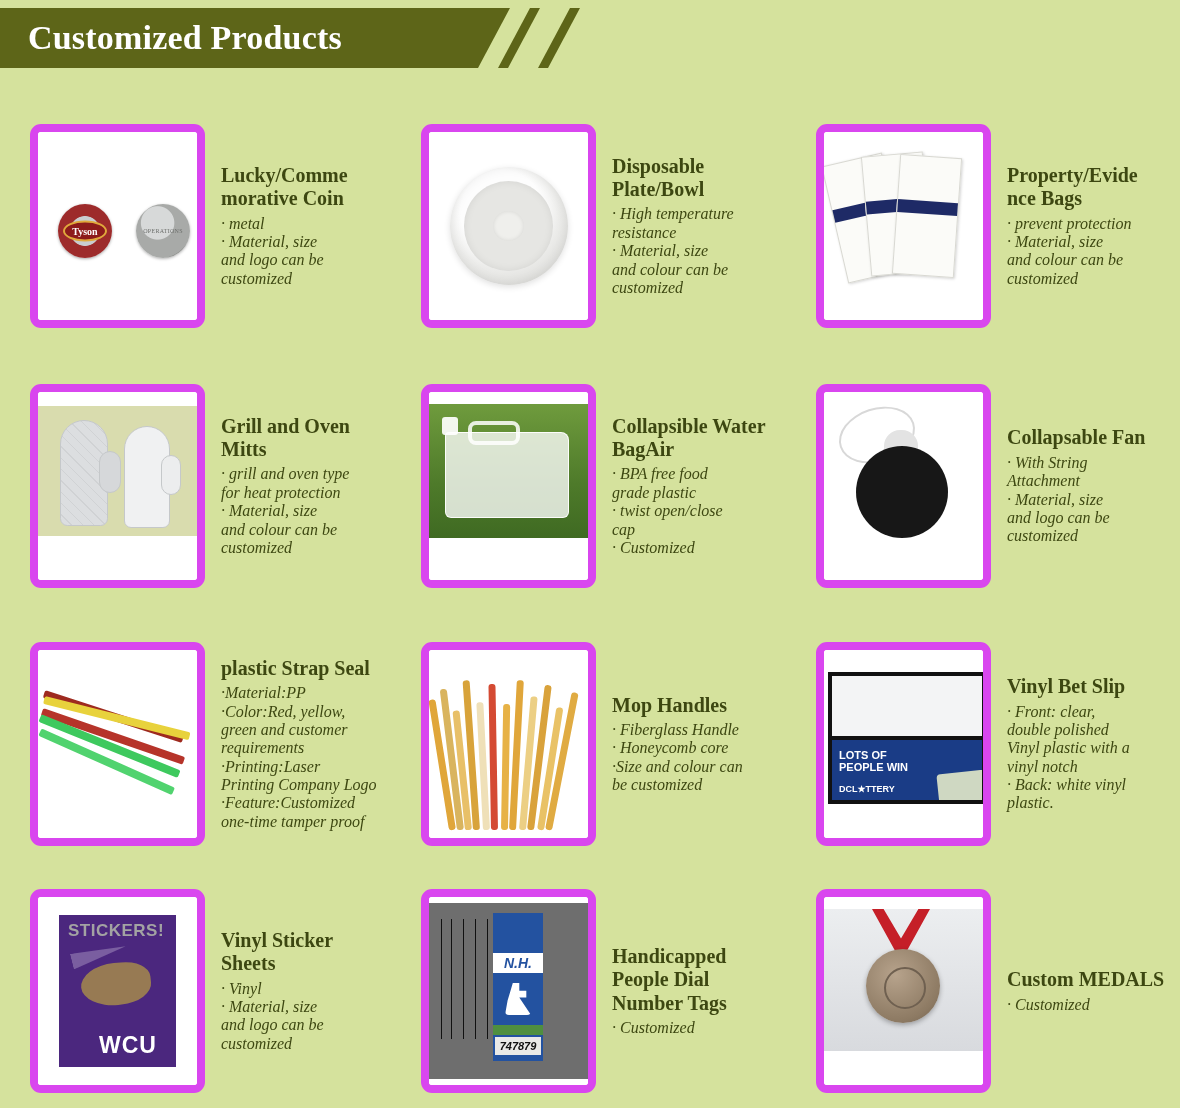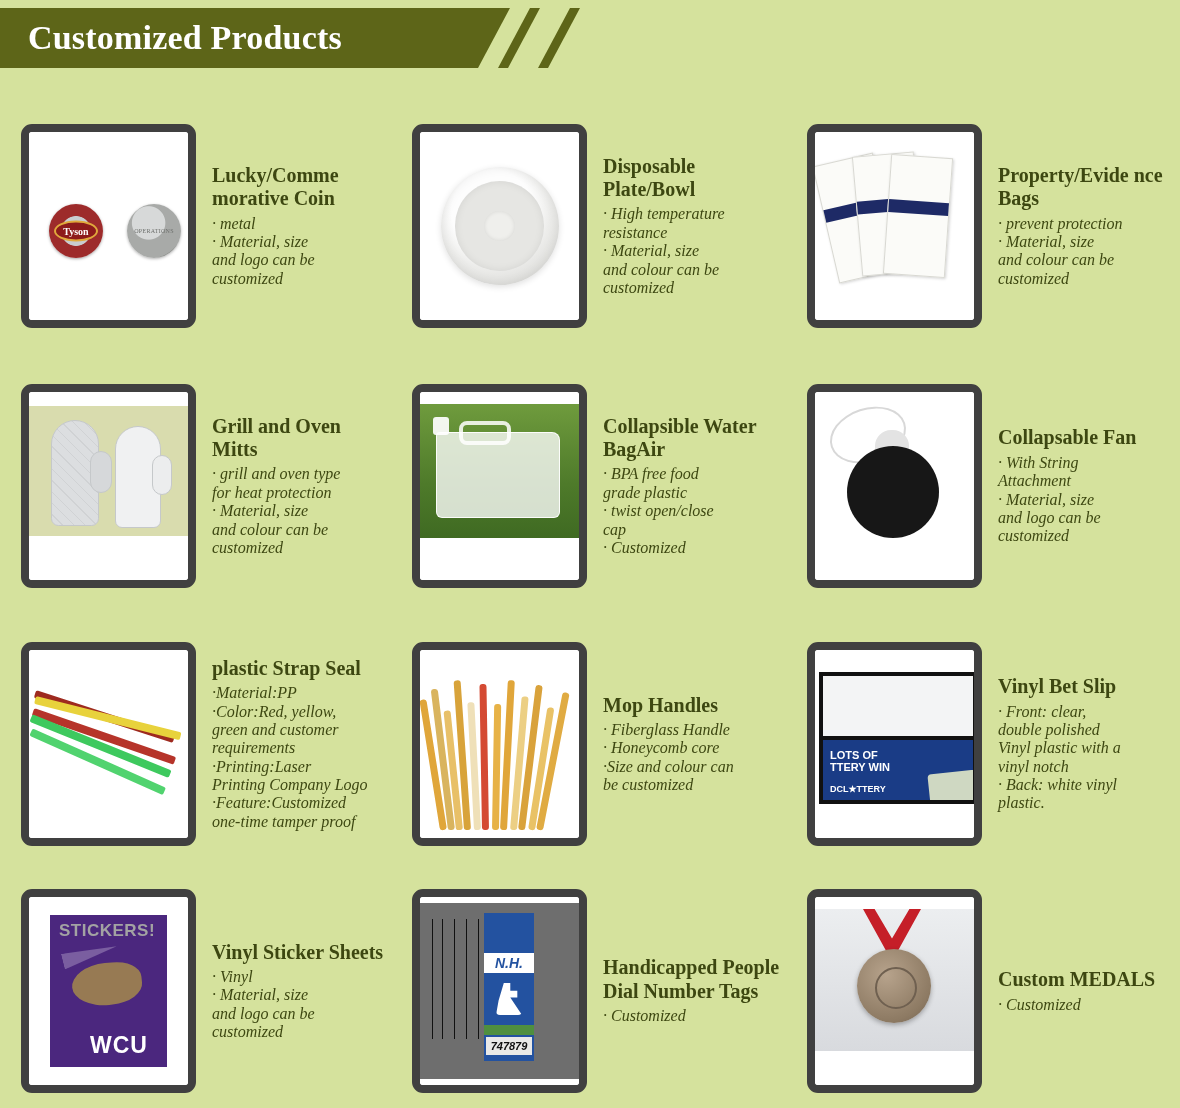--- a/index.html
+++ b/index.html
@@ -29,40 +29,41 @@
     position:absolute;top:0;height:60px;width:42px;background:#5d6518;
     clip-path:polygon(32px 0, 42px 0, 10px 60px, 0 60px);
   }
   .slash.s1{left:498px;}
   .slash.s2{left:538px;}
 
   
   .grid{
     position:absolute;left:0;top:96px;width:1180px;
   }
-  .row{display:flex;width:1180px;justify-content:center;}
+  .row{display:flex;width:1180px;}
   .cell{
     width:392px;
     display:flex;
     align-items:center;
     box-sizing:border-box;
   }
   .cell.c1{padding-left:19px;}
   .cell.c2{padding-left:18px;}
   .cell.c3{padding-left:21px;}
 
   .card-frame{
     flex:0 0 auto;
     width:175px;height:204px;
-    border:8px solid #404040;
+    border:8px solid #d946ef;
     border-radius:11px;
     background:#ffffff;
     box-sizing:border-box;
     overflow:hidden;
     position:relative;
+    margin-left:11px;
   }
   .card-frame .photo{
     position:absolute;left:0;top:0;right:0;bottom:0;
     background:#ffffff;
     display:flex;align-items:center;justify-content:center;
   }
 
   .info{
     flex:1 1 auto;
     padding-left:16px;
@@ -431,21 +432,21 @@
     </div>
 
     <div class="cell c3">
       <div class="card-frame">
         <div class="photo">
           <div class="art">
             <div class="slip-top"></div>
             <div class="slip-bot">
               <div class="hl">
                 <span>LOTS OF</span><br>
-                <span>TTERY WIN</span>
+                <span>PEOPLE WIN</span>
               </div>
               <div class="bill"></div>
               <div class="lg">DCL★TTERY</div>
             </div>
           </div>
         </div>
       </div>
       <div class="info">
         <p class="title">Vinyl Bet Slip</p>
         <ul class="desc">

